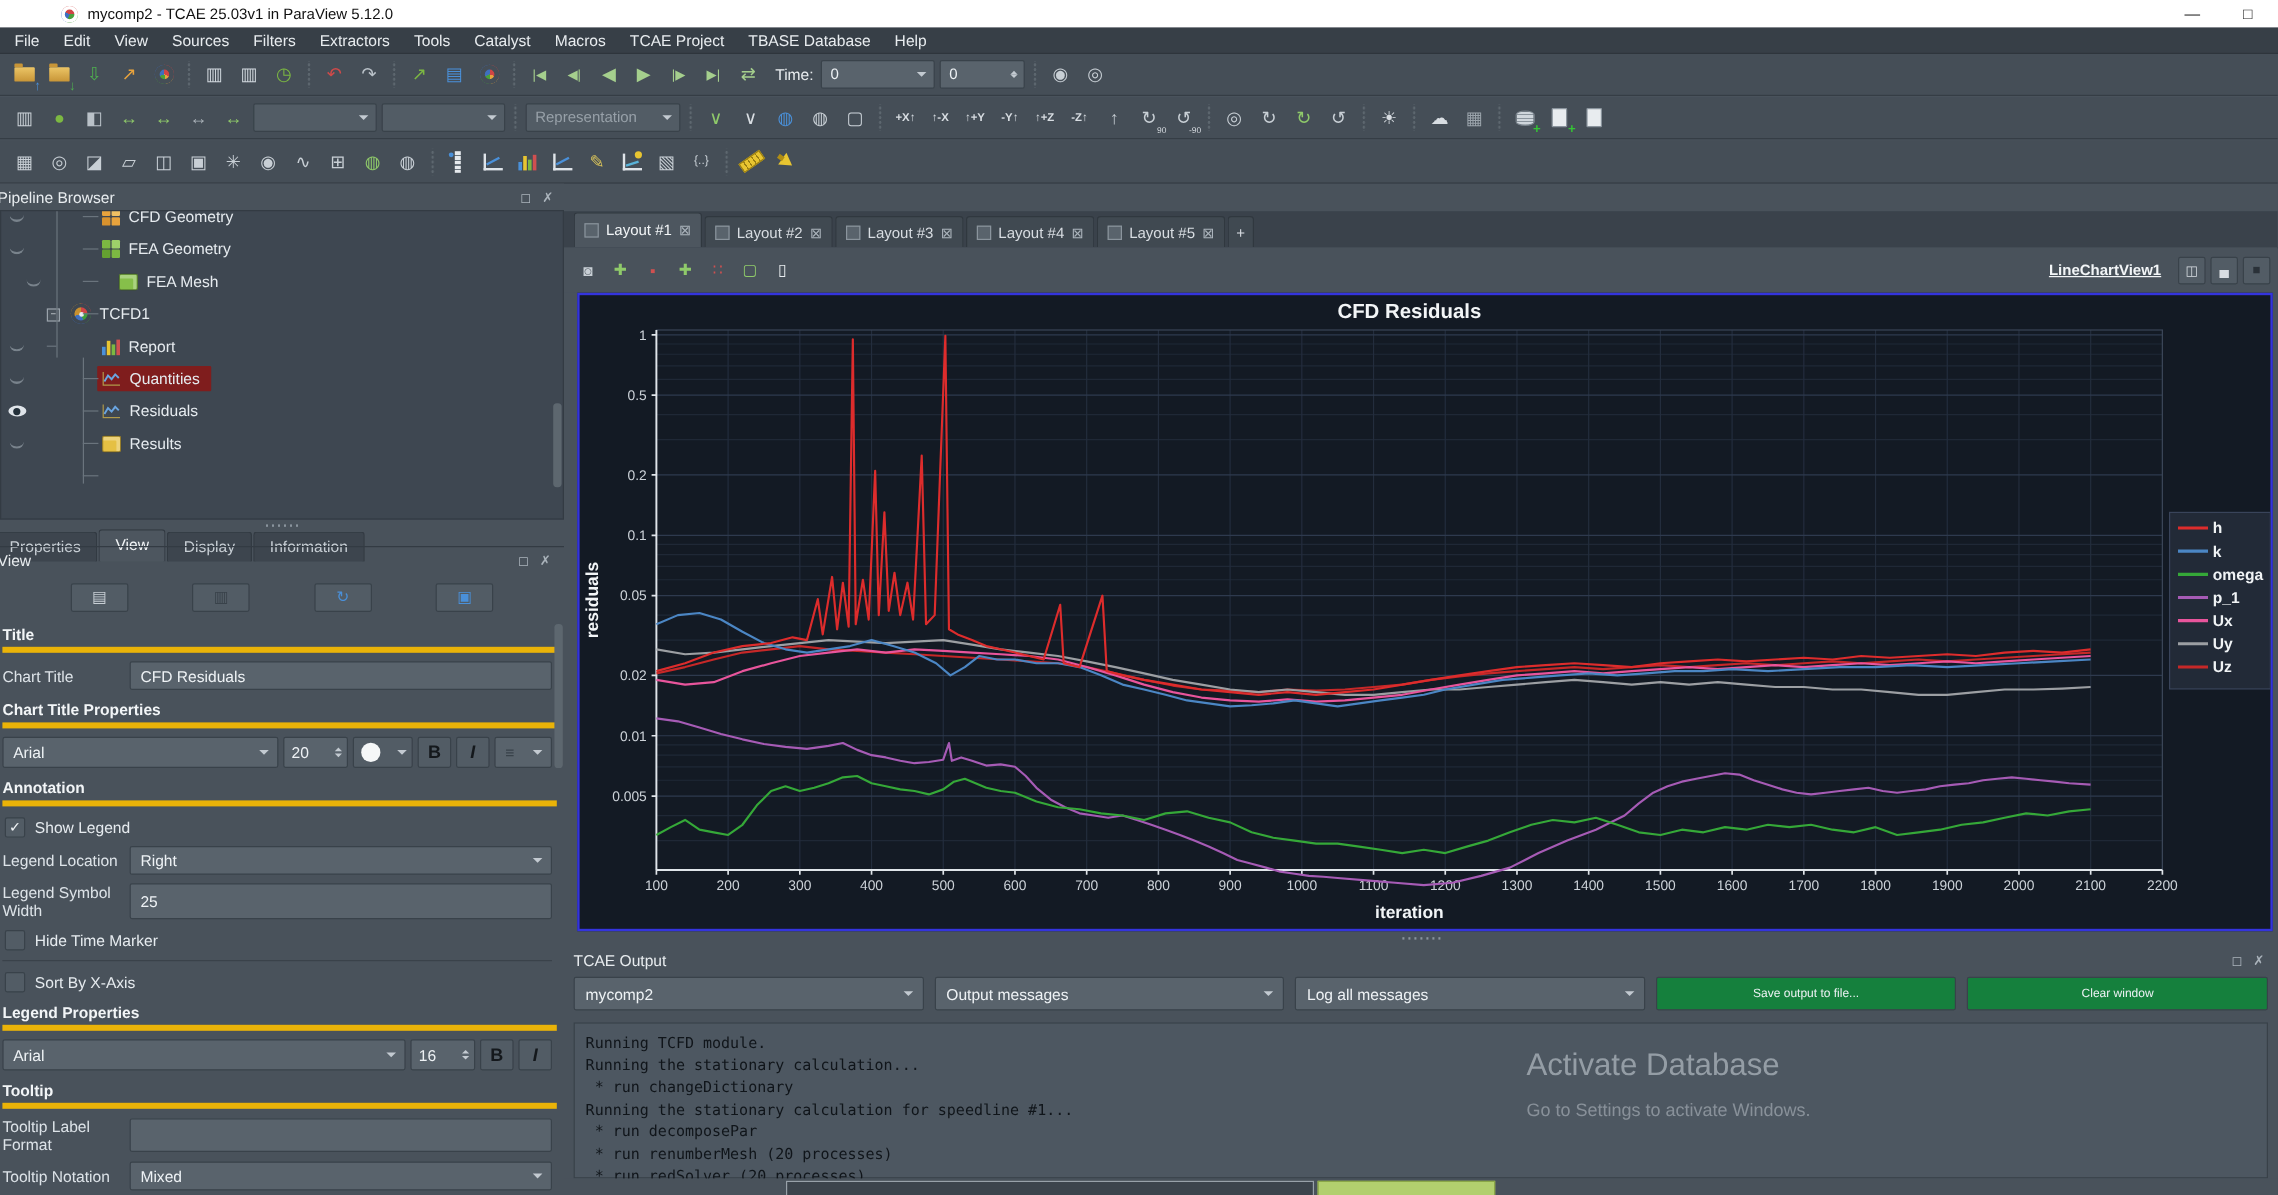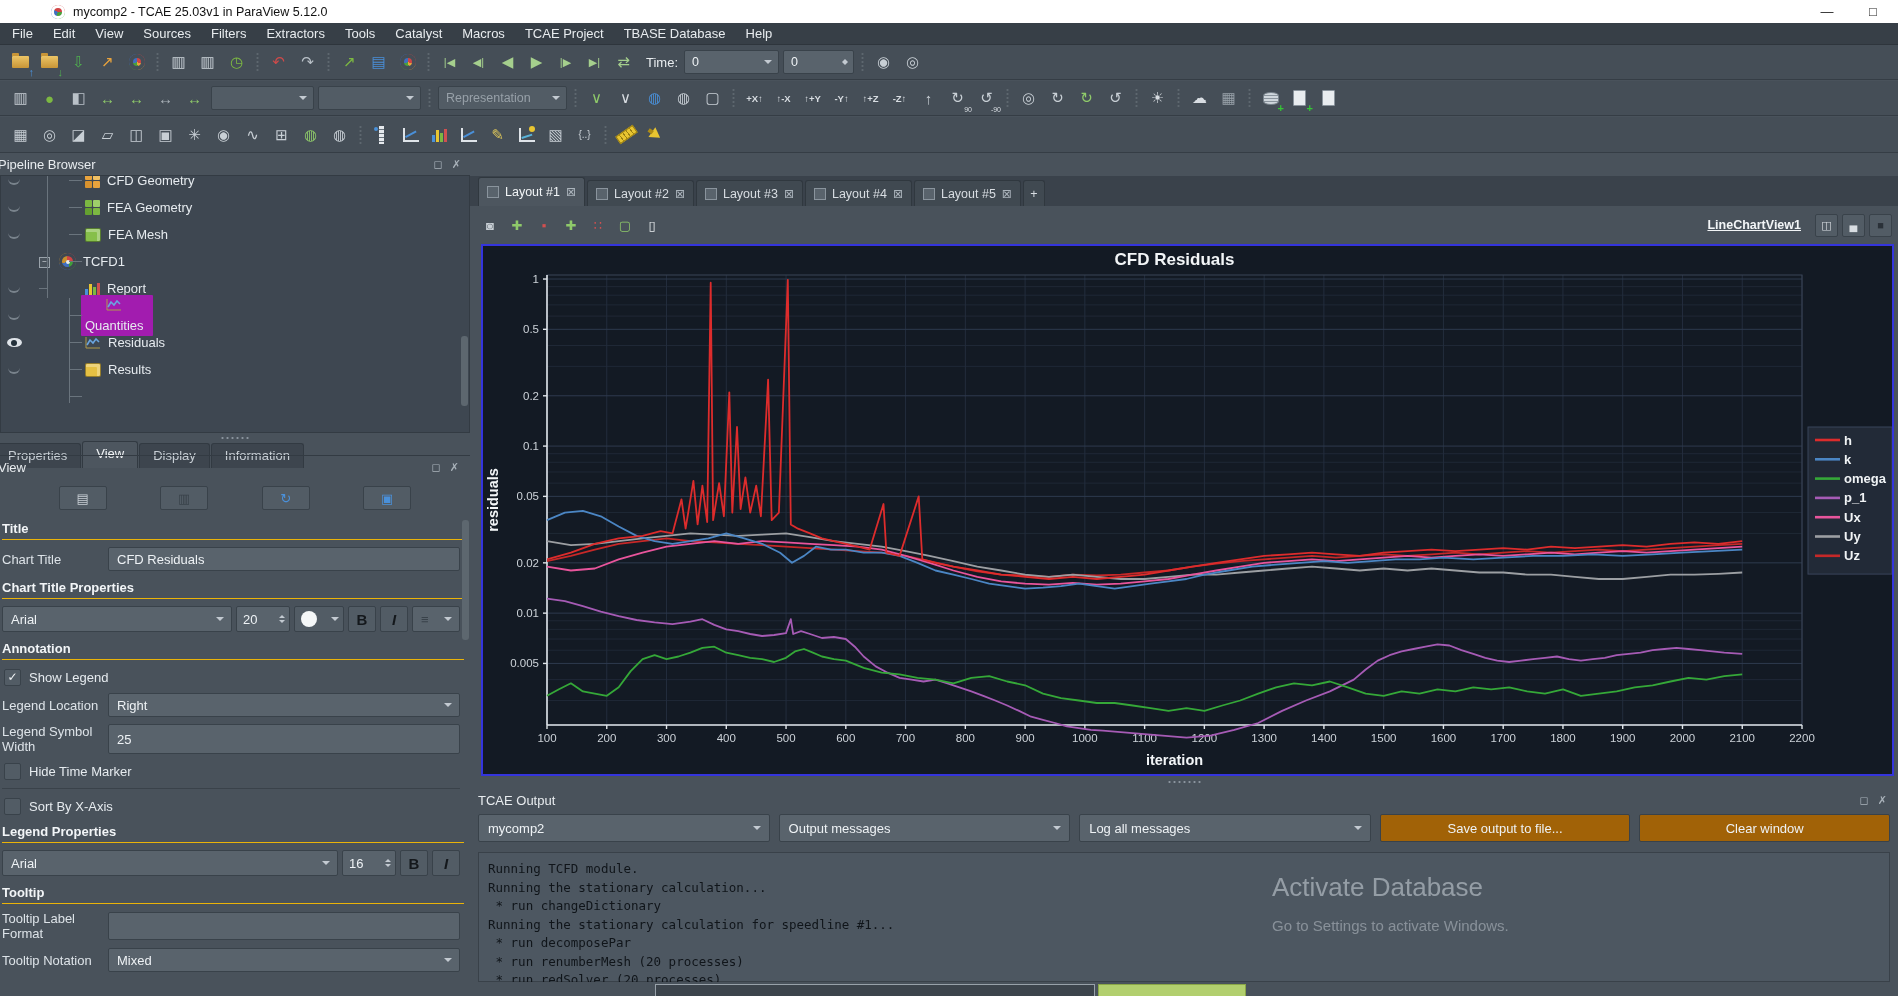--- a/index.html
+++ b/index.html
@@ -71,21 +71,21 @@
   #leftpanel{position:absolute;left:0;top:153px;width:470px;bottom:0;background:#49525b;}
   .phead{height:21px;display:flex;align-items:center;font-size:13px;color:#e8ecef;padding:1px 6px 0 2px;}
   .phead .hicons{margin-left:auto;color:#aab3bb;font-size:11px;letter-spacing:3px;}
   #pipetree{position:relative;height:256px;background:#3e4751;border:1px solid #333b43;margin:0;overflow:hidden;}
   .trow{height:27px;display:flex;align-items:center;position:relative;}
   .teye{width:26px;display:flex;align-items:center;justify-content:center;flex:none;}
   .eye-closed{width:12px;height:6px;border-bottom:2px solid #79838c;border-radius:0 0 10px 10px;}
   .eye-open{width:15px;height:9px;background:#dfe4e9;border-radius:50%;position:relative;}
   .eye-open::before{content:"";position:absolute;left:4.5px;top:1.5px;width:6px;height:6px;border-radius:50%;background:#23303a;}
   .tsel{display:inline-flex;align-items:center;gap:7px;padding:3px 9px 3px 4px;border-radius:1px;}
-  .tsel.selected{background:#a21caf;flex-direction:column;}
+  .tsel.selected{background:#7f1d1d;}
   .texp{width:9px;height:9px;border:1px solid #9aa3ab;background:#49525b;color:#d8dde2;font-size:8px;line-height:7px;text-align:center;position:absolute;}
   .guide{position:absolute;background:#6a747d;width:1px;}
   .stub{position:absolute;background:#6a747d;height:1px;}
   .ic-quad{display:grid;grid-template-columns:7px 7px;grid-auto-rows:7px;gap:1px;}
   .ic-quad i{border-radius:1px;}
   .ic-cube{width:14px;height:12px;border-radius:2px;border:1px solid rgba(0,0,0,.35);box-shadow:inset -3px 3px 0 rgba(255,255,255,.3);}
   .ic-tcfd{width:17px;height:17px;border-radius:50%;
     background:conic-gradient(#d04545 0 80deg,#3f9e3a 80deg 160deg,#3f6fbf 160deg 250deg,#c8902f 250deg 360deg);
     box-shadow:inset 0 0 0 3px #3e4751;position:relative;}
   .ic-tcfd::after{content:"";position:absolute;left:6.5px;top:6.5px;width:4px;height:4px;border-radius:50%;background:#e8ecef;}
@@ -100,21 +100,21 @@
   #props{position:absolute;left:0;top:302px;right:0;bottom:0;border-top:1px solid #333b43;padding:0 2px;}
   .searchrow{display:flex;align-items:center;margin:6px 4px 0 2px;gap:4px;}
   .searchbox{flex:1;height:24px;background:#59636c;border:1px solid #39424a;border-radius:2px;color:#dfe4e9;
     font-size:13.5px;padding:0 8px;font-family:inherit;outline:none;}
   .searchbox::placeholder{color:#cfd6dc;opacity:1;}
   .gearbtn{width:26px;height:26px;background:#525c65;border:1px solid #39424a;border-radius:3px;color:#d8dde2;
     font-size:15px;display:flex;align-items:center;justify-content:center;}
   .pbtnrow{display:flex;justify-content:space-around;margin:8px 30px 2px;}
   .pbtn{width:46px;height:22px;background:#525c65;border:1px solid #39424a;border-radius:2px;
     display:flex;align-items:center;justify-content:center;font-size:13px;}
-  .sect{font-weight:bold;font-size:13px;color:#f2f5f7;border-bottom:1px solid #eab308;padding:9px 0 3px 0;margin:0 4px 0 0;}
+  .sect{font-weight:bold;font-size:13px;color:#f2f5f7;border-bottom:5px solid #eab308;padding:9px 0 3px 0;margin:0 4px 0 0;}
   .prow{display:flex;align-items:center;margin:7px 8px 0 0;}
   .plabel{width:106px;font-size:13px;color:#dde3e8;flex:none;line-height:15px;}
   .tfield{flex:1;height:22px;background:#59636c;border:1px solid #39424a;border-radius:2px;color:#eef2f5;
     display:flex;align-items:center;padding:0 8px;font-size:13px;}
   .pcombo{flex:1;height:22px;background:#59636c;border:1px solid #39424a;border-radius:2px;color:#eef2f5;
     display:flex;align-items:center;padding:0 20px 0 8px;position:relative;font-size:13px;}
   .pcombo::after{content:"";position:absolute;right:7px;top:9px;border:4.5px solid transparent;border-top-color:#c3cad1;}
   .cbrow{display:flex;align-items:center;gap:8px;margin:9px 0 0 2px;font-size:13px;}
   .cbox{width:15px;height:15px;background:#525c65;border:1px solid #39424a;border-radius:2px;color:#f2f5f7;
     font-size:12px;line-height:14px;text-align:center;font-weight:bold;}
@@ -157,22 +157,22 @@
 
   #hsplit2{position:absolute;left:470px;top:774px;right:0;height:16px;display:flex;align-items:center;justify-content:center;}
   #hsplit2 i{width:34px;height:2px;background-image:radial-gradient(circle,#8a949d 1px,transparent 1.2px);background-size:5px 2px;}
 
   #outhead{position:absolute;left:478px;top:790px;right:8px;height:20px;display:flex;align-items:center;font-size:13px;color:#e8ecef;}
   #outhead .hicons{margin-left:auto;color:#aab3bb;font-size:11px;letter-spacing:3px;}
   #outctrl{position:absolute;left:478px;top:814px;right:8px;height:28px;display:flex;gap:9px;}
   .ocombo{flex:1.04;background:#59636c;border:1px solid #39424a;border-radius:2px;color:#eef2f5;display:flex;align-items:center;
     padding:0 22px 0 9px;position:relative;font-size:13px;}
   .ocombo::after{content:"";position:absolute;right:8px;top:11px;border:4.5px solid transparent;border-top-color:#c3cad1;}
-  .obtn{flex:1;background:#a16207;border:1px solid #39424a;border-radius:2px;color:#eef2f5;display:flex;align-items:center;
-    justify-content:center;font-size:13px;}
+  .obtn{flex:1;background:#15803d;border:1px solid #39424a;border-radius:2px;color:#eef2f5;display:flex;align-items:center;
+    justify-content:center;font-size:10px;}
   #console{position:absolute;left:478px;top:852px;right:8px;height:130px;background:#4d5761;border:1px solid #394149;
     padding:7px 0 0 9px;box-sizing:border-box;}
   .cline{font-family:"DejaVu Sans Mono","Liberation Mono",monospace;font-size:12.5px;color:#10151a;line-height:18.5px;white-space:pre;}
   #watermark{position:absolute;left:1272px;top:872px;pointer-events:none;}
   #watermark .w1{font-size:26px;color:rgba(208,215,222,.55);font-weight:400;}
   #watermark .w2{font-size:15px;color:rgba(208,215,222,.45);margin-top:14px;}
   #bottomstrip{position:absolute;left:470px;bottom:0;right:0;height:14px;background:#49525b;}
   #statusfield{position:absolute;left:185px;top:2px;width:438px;height:12px;background:#3c444c;border:1px solid #98a1a9;}
   #statusprog{position:absolute;left:628px;top:2px;width:146px;height:12px;background:#b2cf6e;border:1px solid #8aa647;}
 </style>
@@ -499,21 +499,21 @@
           <span class="tsel">
             <span class="ic-quad">
               <i style="background: rgb(124, 184, 66);"></i>
               <i style="background: rgb(158, 208, 106);"></i>
               <i style="background: rgb(100, 160, 48);"></i>
               <i style="background: rgb(124, 184, 66);"></i>
             </span>
             <span>FEA Geometry</span>
           </span>
         </div>
-        <div class="trow" style="margin-top: 0px;">
+        <div class="trow" style="margin-top: 0px; margin-left: 14px;">
           <span class="teye">
             <span class="eye-closed"></span>
           </span>
           <span style="width: 54px; flex: 0 0 auto;"></span>
           <span class="tsel">
             <span class="ic-cube" style="background: rgb(134, 191, 74);"></span>
             <span>FEA Mesh</span>
           </span>
         </div>
         <div class="trow" style="margin-top: 0px;">

